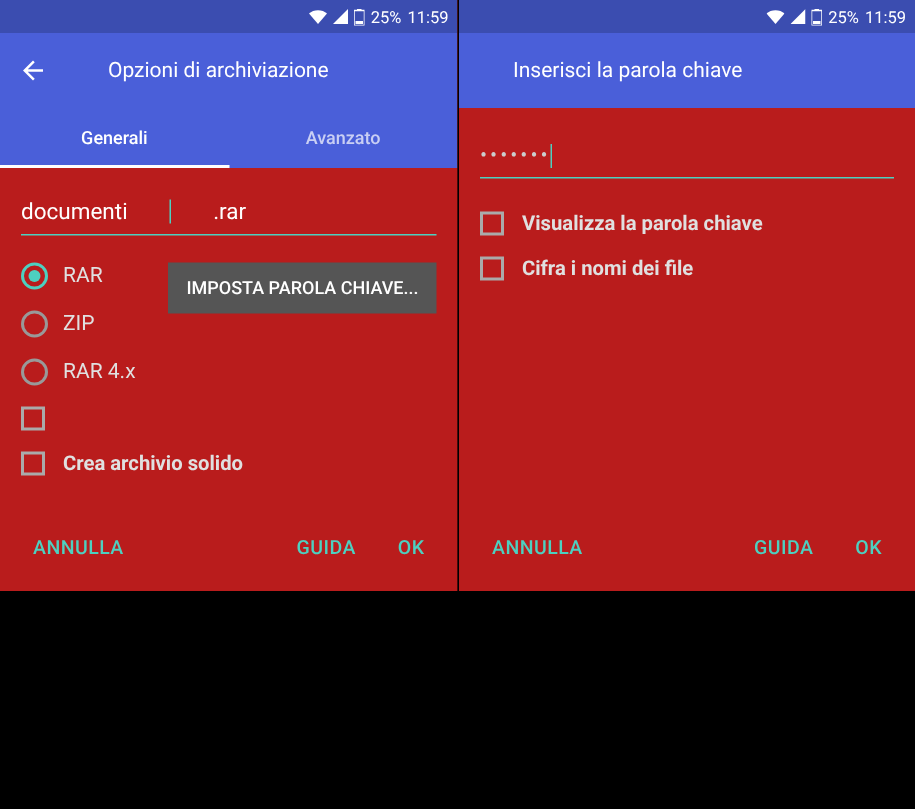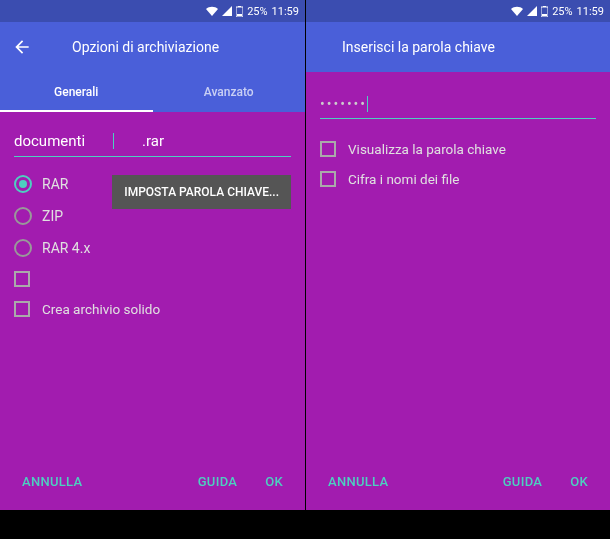--- a/index.html
+++ b/index.html
@@ -1,17 +1,17 @@
 <!DOCTYPE html>
 <html><head>
 <meta charset="utf-8">
 <style>
   * { margin: 0; padding: 0; box-sizing: border-box; font-family: Roboto, Arial, sans-serif; }
   body { background: #000; width: 610px; height: 539px; display: flex; }
-  .phone { width: 305px; height: 510px; background: #a21caf; position: relative; display: flex; flex-direction: column; }
+  .phone { width: 305px; height: 394px; background: #b91c1c; position: relative; display: flex; flex-direction: column; }
   .phone + .phone { border-left: 1px solid #000; }
   .statusbar { height: 22px; background: #3b4db0; display: flex; justify-content: flex-end; align-items: center; padding: 0 6px; gap: 4px; color: #fff; font-size: 11px; }
   .sb-icon { display: inline-flex; align-items: center; }
   .appbar { height: 50px; background: #4a5fd9; display: flex; align-items: center; padding: 0 12px; gap: 16px; color: #fff; }
   .appbar-title { font-size: 14px; font-weight: 400; margin-left: 24px; }
   .back-arrow { width: 20px; height: 20px; }
   .tabs { height: 40px; background: #4a5fd9; display: flex; }
   .tab { flex: 1; display: flex; align-items: center; justify-content: center; color: rgba(255,255,255,0.7); font-size: 12px; font-weight: 500; position: relative; }
   .tab.active { color: #fff; }
   .tab.active::after { content: ''; position: absolute; bottom: 0; left: 0; right: 0; height: 2px; background: #fff; }
@@ -22,21 +22,21 @@
   .input-underline { background: transparent; border: none; border-bottom: 1px solid #4dd0c0; color: #fff; font-size: 15px; padding: 6px 0; width: 100%; outline: none; }
   .input-row { margin-bottom: 18px; position: relative; }
   .cursor { display: inline-block; width: 1px; height: 16px; background: #4dd0c0; vertical-align: middle; }
   .format-row { display: flex; align-items: flex-start; gap: 10px; }
   .radios { display: flex; flex-direction: column; gap: 14px; }
   .radio-item { display: flex; align-items: center; gap: 10px; cursor: pointer; }
   .radio { width: 18px; height: 18px; border: 2px solid #999; border-radius: 50%; display: inline-flex; align-items: center; justify-content: center; }
   .radio.checked { border-color: #4dd0c0; }
   .radio.checked::after { content: ''; width: 8px; height: 8px; background: #4dd0c0; border-radius: 50%; }
   .radio-label { font-size: 14px; color: #e0e0e0; }
-  .check-item { display: flex; align-items: center; gap: 12px; margin-top: 14px; cursor: pointer; }
+  .check-item { display: flex; align-items: center; gap: 12px; margin-top: 14px; cursor: pointer; font-weight: bold; }
   .checkbox { width: 16px; height: 16px; border: 2px solid #aaa; display: inline-block; flex-shrink: 0; }
   .check-label { font-size: 13.5px; color: #e0e0e0; }
   .bottombar { height: 46px; display: flex; align-items: flex-start; padding: 0 8px; }
   .bottombar .btn-flat { background: none; border: none; color: #4dd0c0; font-size: 13px; font-weight: 500; padding: 10px 14px; cursor: pointer; letter-spacing: 0.3px; }
   .pwd-dots { color: #ccc; font-size: 14px; letter-spacing: 2px; }
   .pwd-container { border-bottom: 1px solid #4dd0c0; padding: 10px 0 6px 0; margin-bottom: 22px; display: flex; align-items: center; }
 </style>
 </head>
 <body>
 

